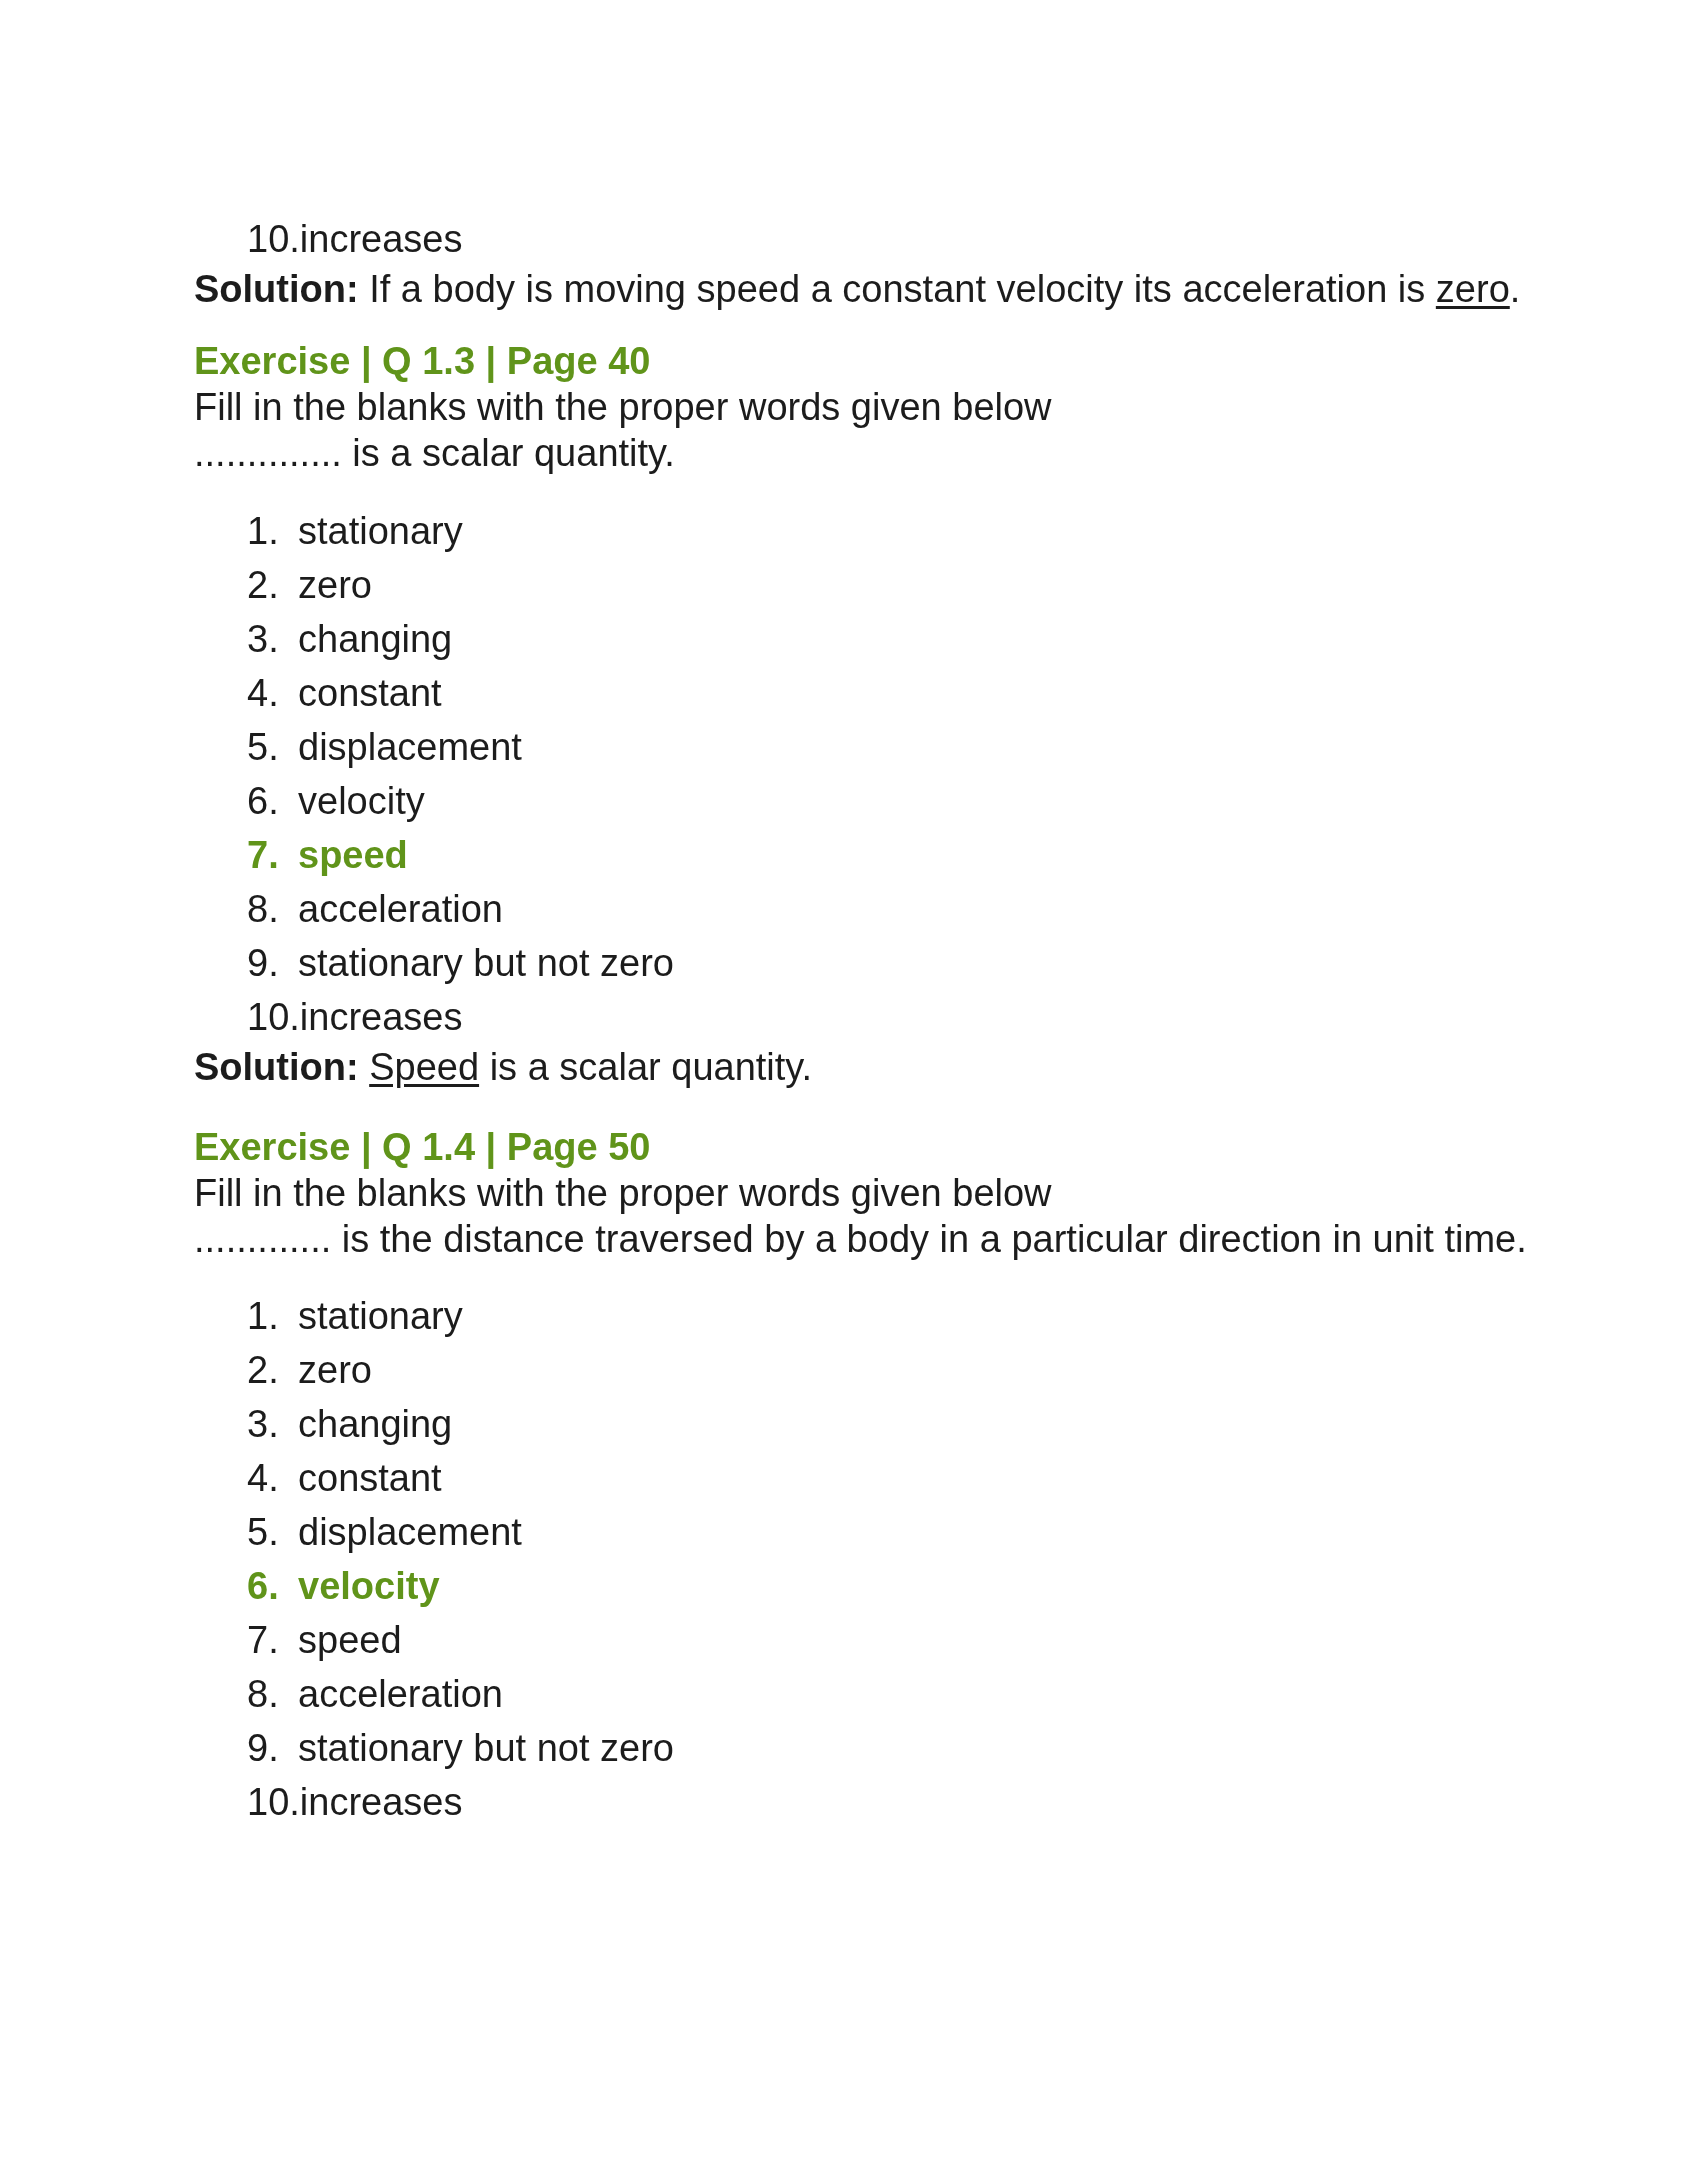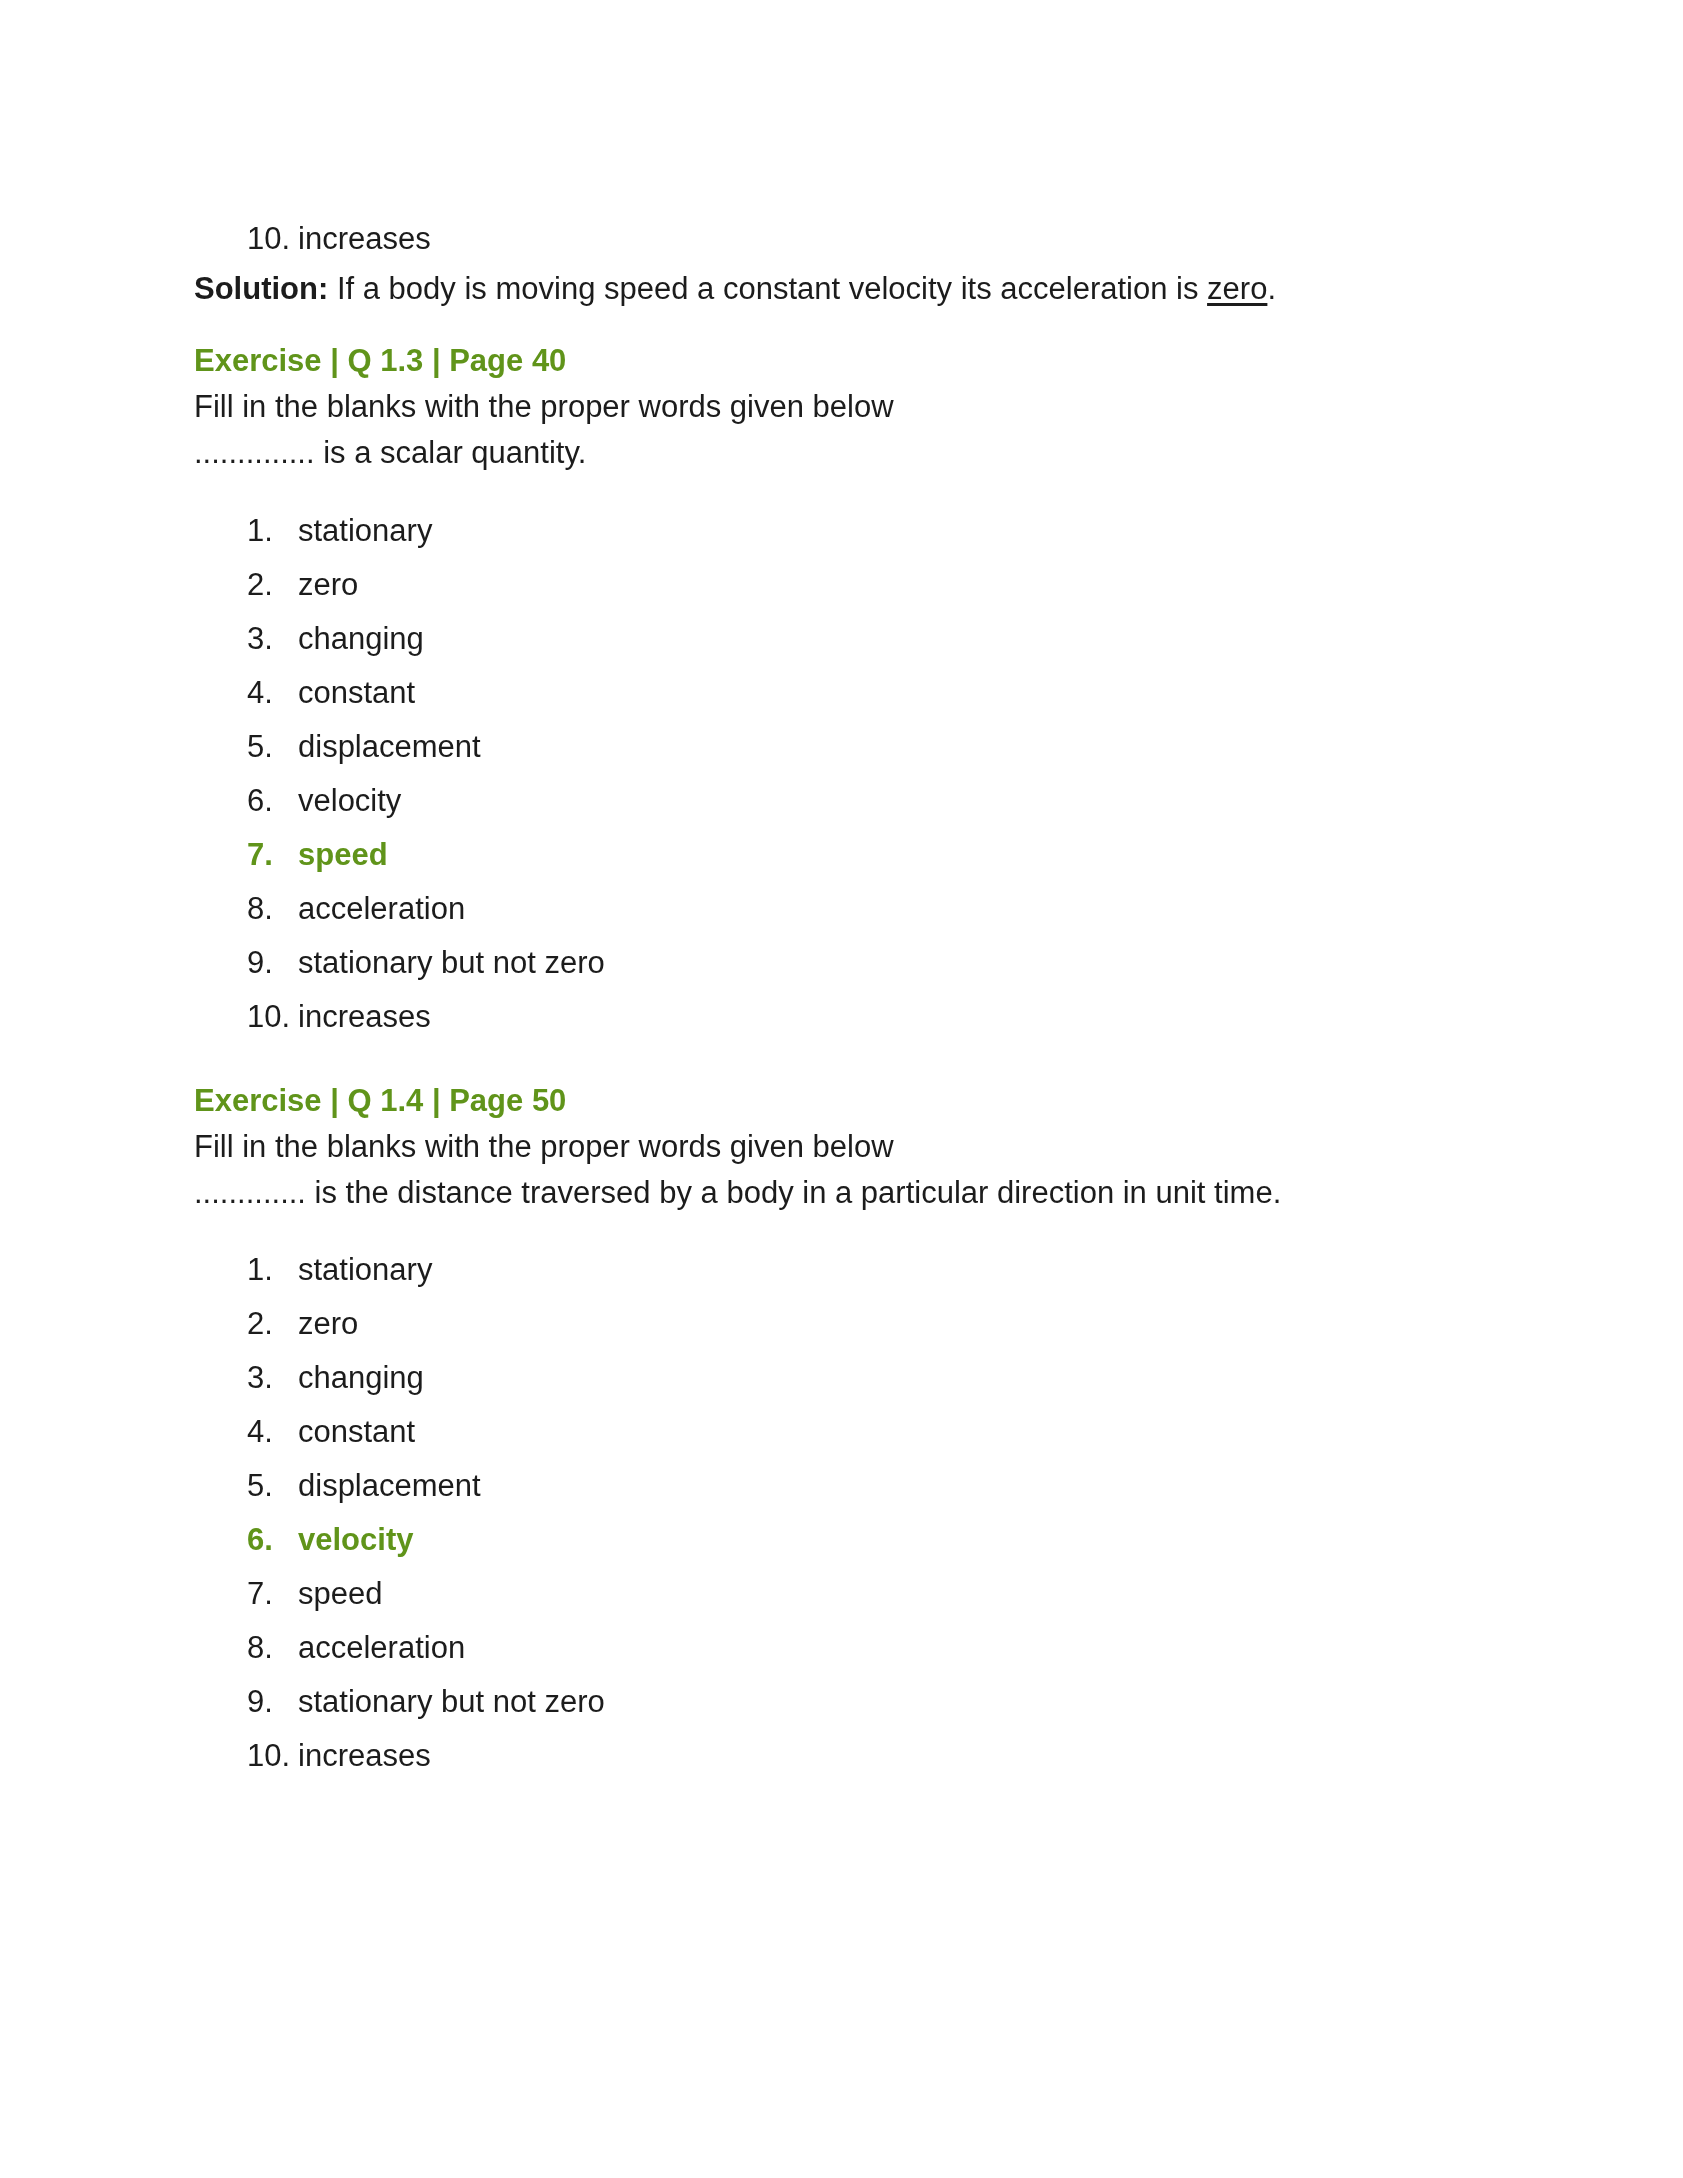--- a/index.html
+++ b/index.html
@@ -4,21 +4,21 @@
 <style>
   :root { --green:#60941a; --ink:#1c1c1c; }
   * { box-sizing: border-box; }
   html, body { margin:0; padding:0; background:#ffffff; }
   .page {
     position: relative;
     width: 1683px;
     height: 2178px;
     background: #ffffff;
     font-family: "Liberation Sans", sans-serif;
-    font-size: 31px;
+    font-size: 38px;
     color: var(--ink);
     padding: 212px 99px 0 194px;
     overflow: hidden;
   }
   p.line { margin: 0; line-height: 46px; }
   b.sol-label { font-weight: bold; }
   u.answer { text-decoration: underline; text-underline-offset: 4px; }
 
   .heading {
     margin: 0;
@@ -97,20 +97,21 @@
       <div class="li">
         <span class="num">9.</span>
         <span class="txt">stationary but not zero</span>
       </div>
       <div class="li">
         <span class="num">10.</span>
         <span class="txt">increases</span>
       </div>
     </div>
 
+  <p class="line sol-2"><b class="sol-label">Solution:</b><span> </span><u class="answer">Speed</u><span> is a scalar quantity.</span></p>
 
   <p class="heading heading-2">Exercise | Q 1.4 | Page 50</p>
   <p class="line prompt-2">Fill in the blanks with the proper words given below</p>
   <p class="line question-2">............. is the distance traversed by a body in a particular direction in unit time.</p>
 
   <div class="olist olist-2">
       <div class="li">
         <span class="num">1.</span>
         <span class="txt">stationary</span>
       </div>

